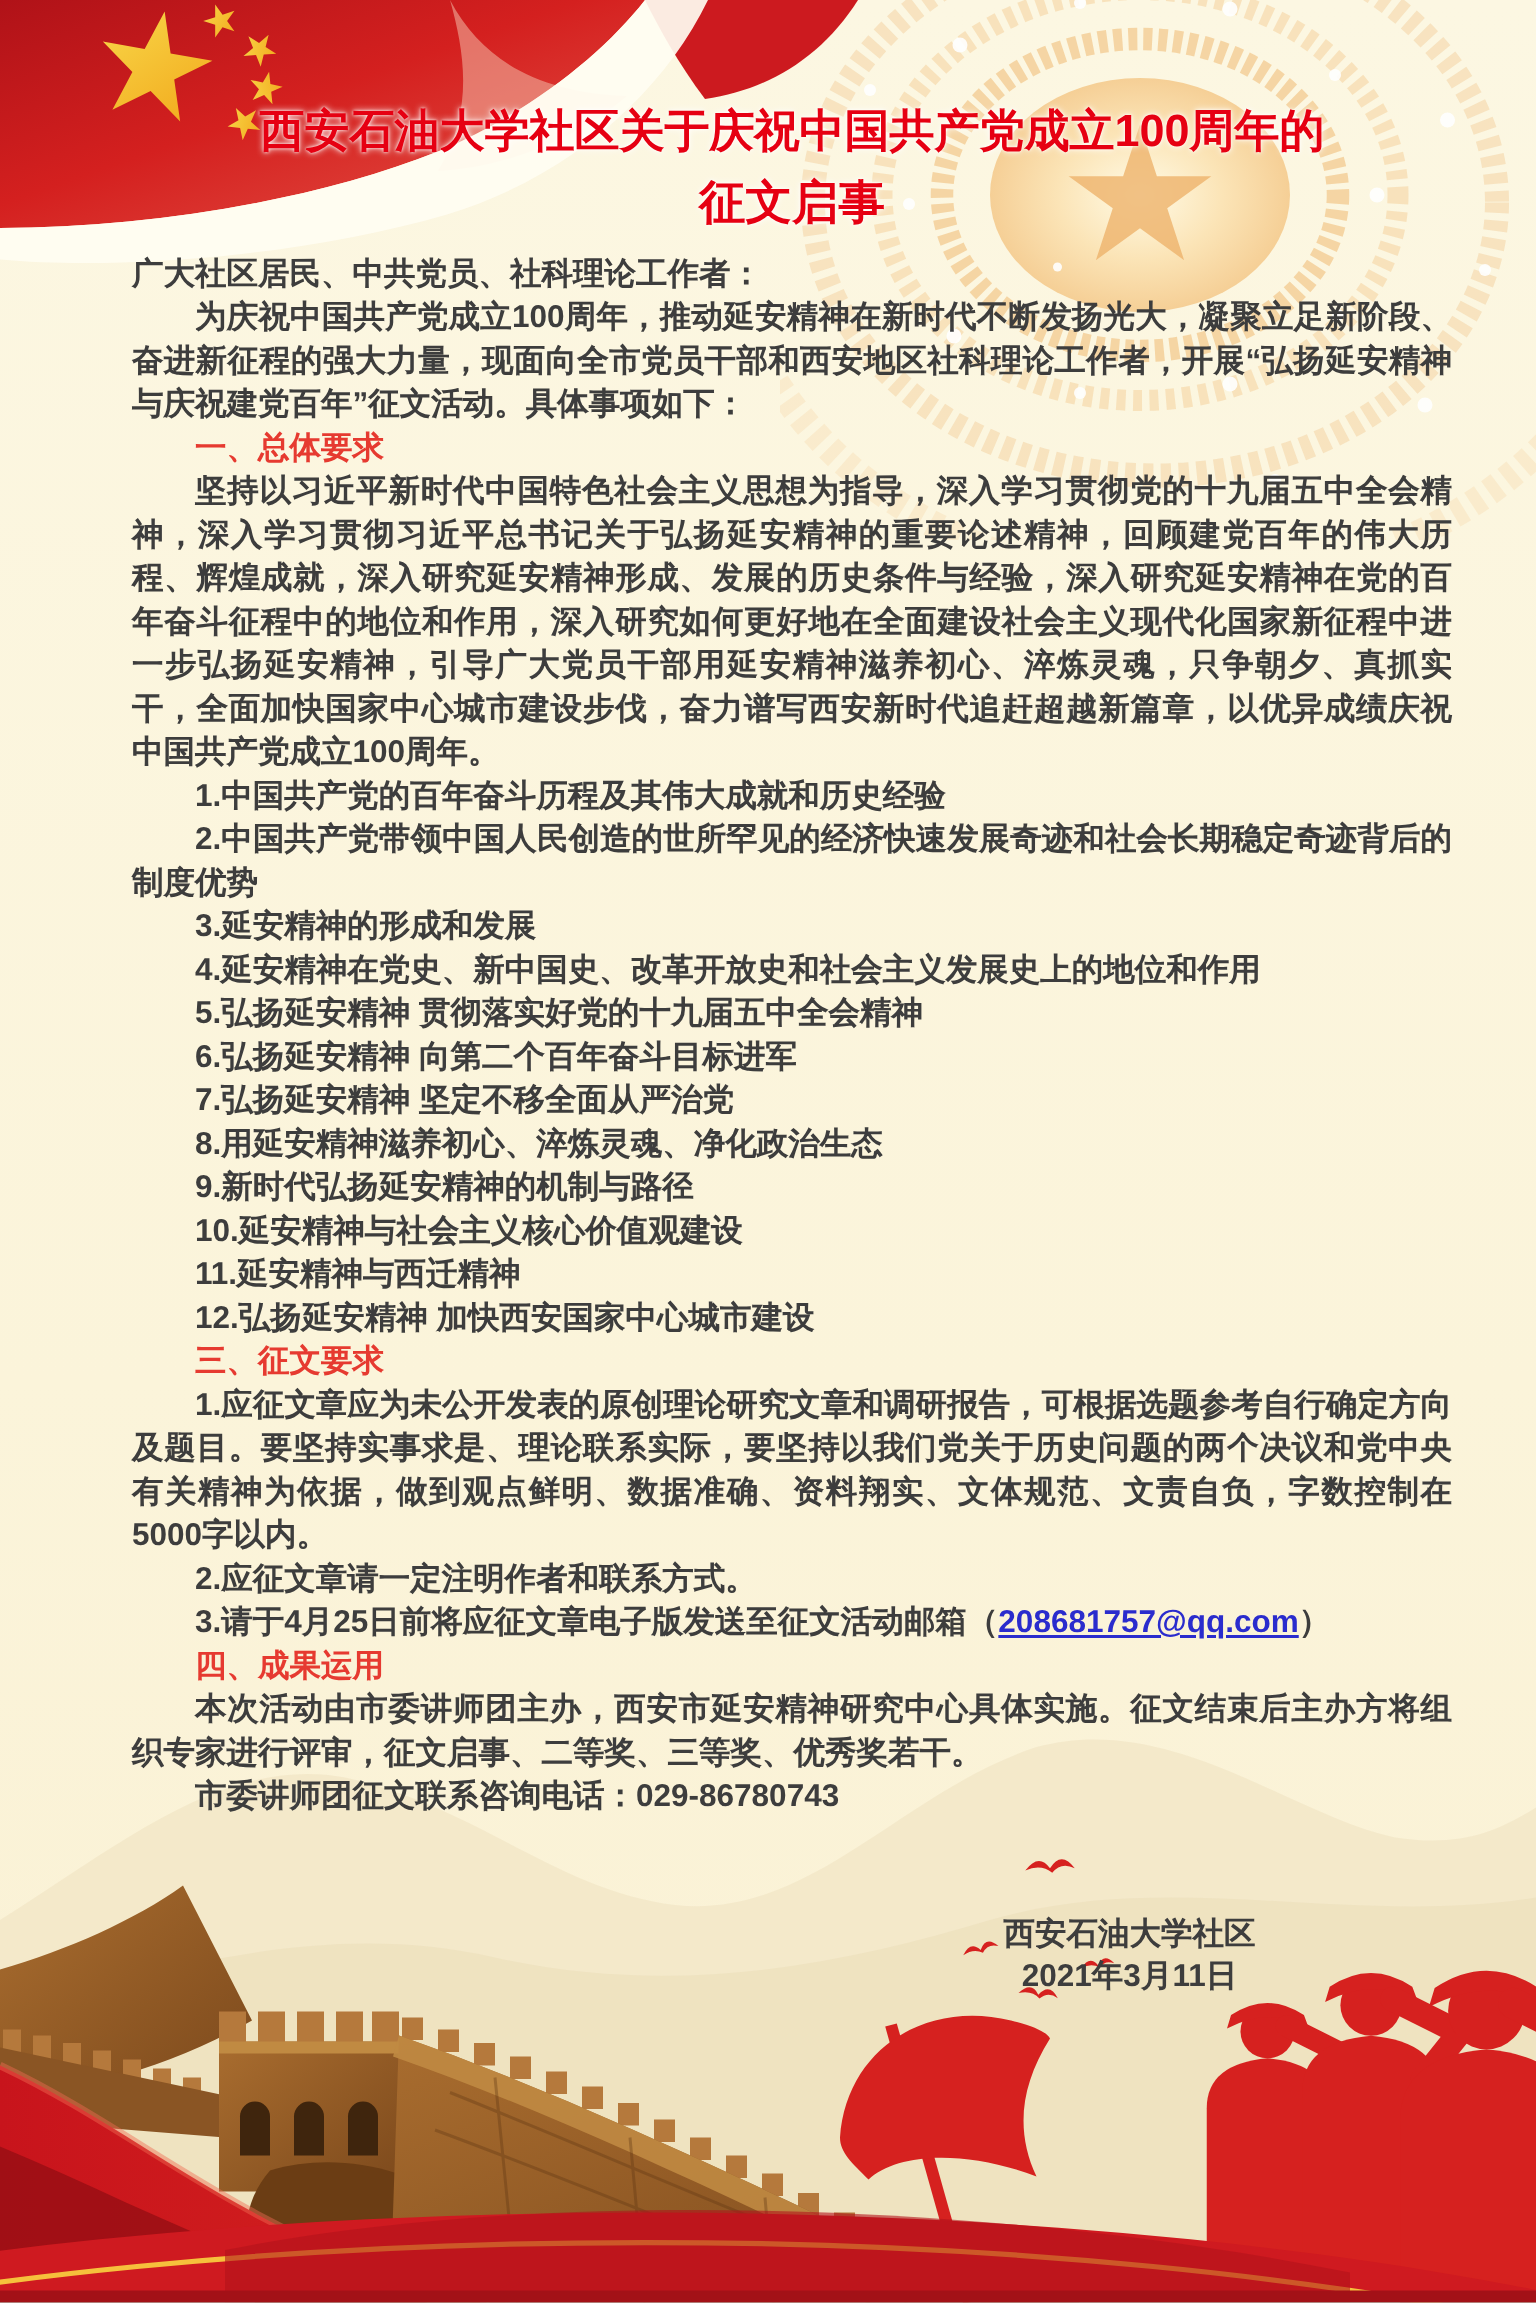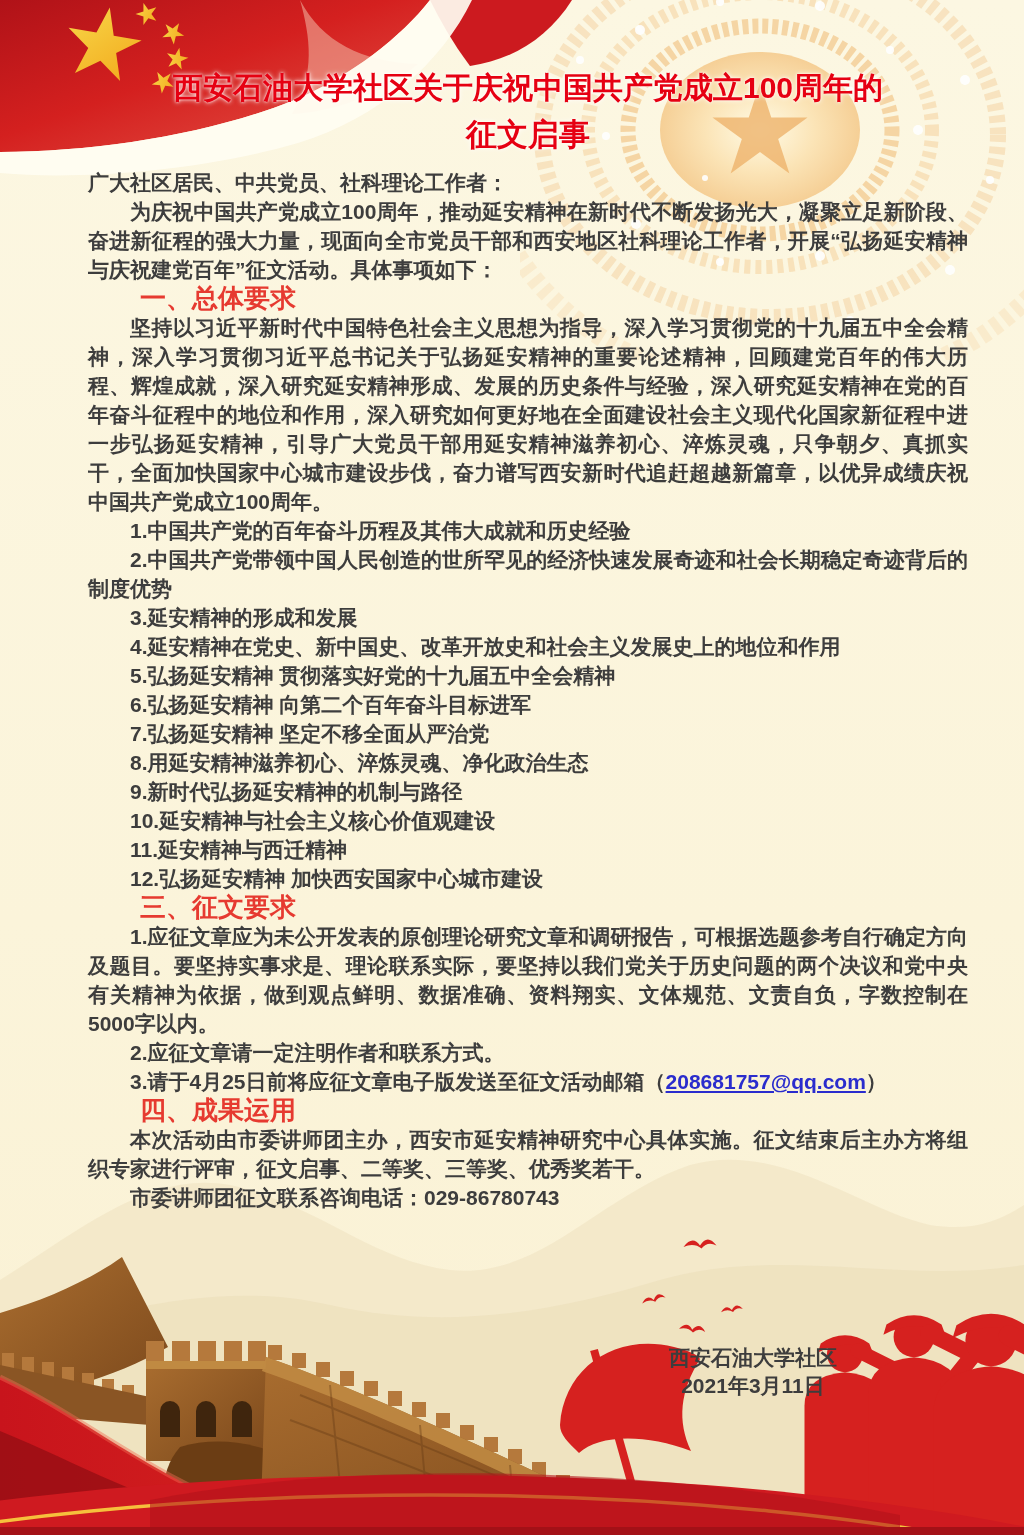--- a/index.html
+++ b/index.html
@@ -18,24 +18,24 @@
   .content{
     position:relative;z-index:2;padding:64px 56px 0 88px;
     font-size:21px;line-height:29px;text-align:justify;
   }
   h1{margin:0 0 10px 0;text-align:center;color:#e60012;
      text-shadow:0 0 5px rgba(255,255,255,.95),0 0 2px rgba(255,255,255,.9);}
   h1 .t1{display:block;font-size:30px;line-height:48px;}
   h1 .t2{display:block;font-size:31px;line-height:46px;}
   .content p{margin:0;text-indent:2em;}
   .content p.ni{text-indent:0;}
-  h2.sec{margin:0;font-size:26px;line-height:29px;color:#e63a30;text-indent:2em;font-weight:bold;}
+  h2.sec{margin:0;font-size:21px;line-height:29px;color:#e63a30;text-indent:2em;font-weight:bold;}
   a.email{color:#2a2ccd;text-decoration:underline;cursor:pointer;}
   .signature{
-    position:absolute;z-index:2;top:1344px;left:578px;width:350px;
+    position:absolute;z-index:2;top:1276px;left:578px;width:350px;
     text-align:center;font-size:21px;line-height:28px;color:#3d3d3d;
   }
 </style>
 </head>
 <body>
 
 <div class="page">
 
   <svg id="mountains" class="deco" width="1024" height="555" viewBox="0 0 1024 555">
     <path d="M0,300 C80,250 150,190 230,205 C320,225 370,280 450,290 C540,300 600,215 690,185 C780,160 860,230 930,245 C975,252 1000,240 1024,225 L1024,555 L0,555 Z" fill="#f2e6c6" opacity="0.75"></path>

